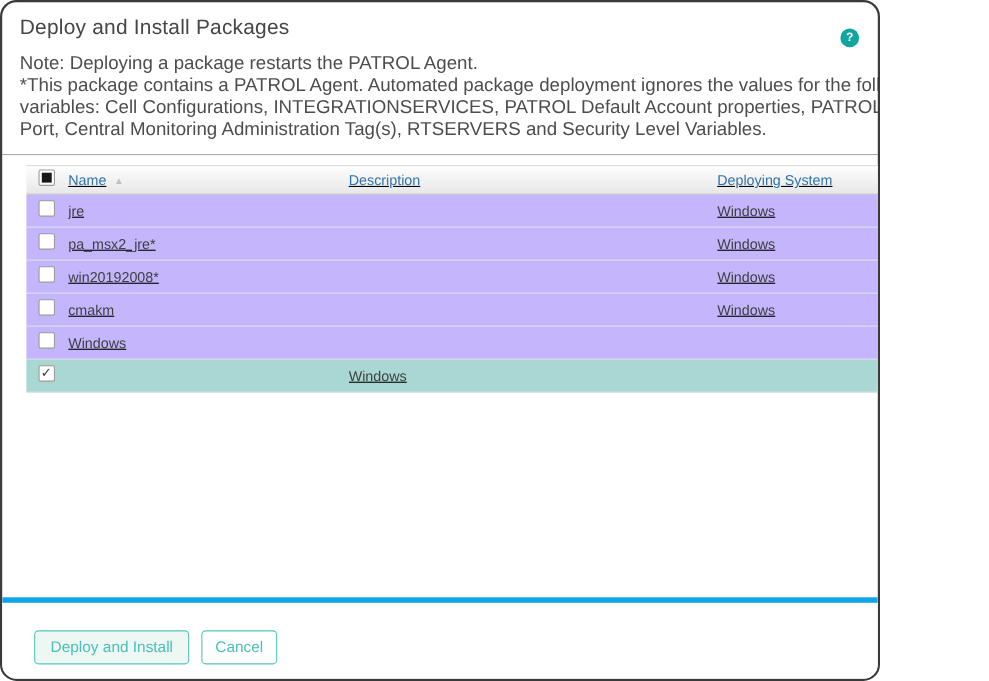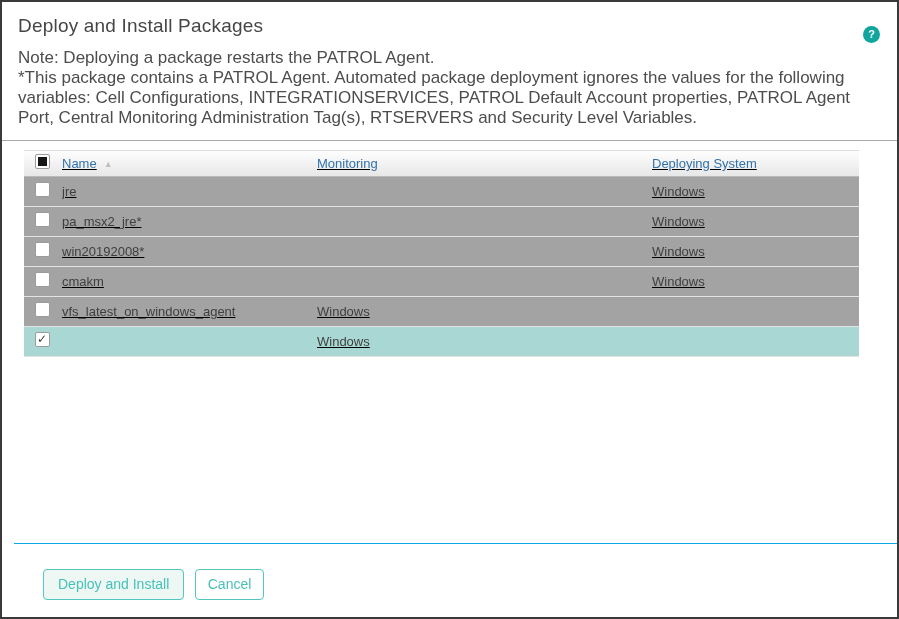--- a/index.html
+++ b/index.html
@@ -1,24 +1,24 @@
 <!DOCTYPE html>
 <html><head>
 <meta charset="utf-8">
 <style>
   * { box-sizing: border-box; margin: 0; padding: 0; }
   html, body { width: 899px; height: 619px; background: #fff; }
   body { font-family: "Liberation Sans", "DejaVu Sans", sans-serif; }
 
   .dialog {
     position: relative;
-    width: 899px; height: 619px;
+    width: 800px; height: 619px;
     background: #ffffff;
     border: 2px solid #3a3a3a;
-    border-radius: 0;
+    border-radius: 15px;
     overflow: hidden;
   }
 
   
   .dlg-header { padding: 13px 16px 0 16px; }
   .dlg-title {
     font-size: 19px;
     font-weight: 400;
     color: #464646;
     letter-spacing: 0.2px;
@@ -75,21 +75,21 @@
     display: inline-block;
     margin-left: 7px;
     font-size: 9px;
     color: #bfbfbf;
     transform: translateY(-1px);
   }
 
   .row {
     height: 30px;
     border-bottom: 1px solid #e3e3e3;
-    background: #a3a3a3;
+    background: #c4b5fd;
     cursor: pointer;
   }
   .row.selected { background: #a9d8d4; }
   .td {
     font-size: 13px;
     color: #3f3f3f;
     white-space: nowrap;
     overflow: hidden;
     text-overflow: ellipsis;
     padding-right: 8px;
@@ -116,24 +116,24 @@
     content: "\2713";
     position: absolute;
     left: 1px; top: -1px;
     font-size: 12px;
     color: #3a3a3a;
   }
 
   
   .dlg-footer {
     position: absolute;
-    left: 12px; right: 0; bottom: 0;
+    left: 0; right: 0; bottom: 0;
     height: 74px;
     background: #ffffff;
-    border-top: 1px solid #0ea5e9;
+    border-top: 5px solid #0ea5e9;
   }
   .btn {
     display: inline-block;
     height: 31px;
     line-height: 29px;
     border: 1px solid #55c6bd;
     border-radius: 4px;
     font-size: 14px;
     color: #49c1b8;
     text-align: center;
@@ -167,21 +167,21 @@
 
   <hr class="top-divider">
 
   <div class="pkg-table">
 
     <div class="tr thead">
       <span class="td-check">
         <span class="checkbox indeterminate" id="header-checkbox"></span>
       </span>
       <span class="th"><span>Name</span><span class="sort-arrow">▲</span></span>
-      <span class="th">Monitoring</span>
+      <span class="th">Description</span>
       <span class="th">Deploying System</span>
     </div>
 
     <div class="tr row">
       <span class="td-check"><span class="checkbox"></span></span>
       <span class="td">jre</span>
       <span class="td"></span>
       <span class="td">Windows</span>
     </div>
 
@@ -201,21 +201,20 @@
 
     <div class="tr row">
       <span class="td-check"><span class="checkbox"></span></span>
       <span class="td">cmakm</span>
       <span class="td"></span>
       <span class="td">Windows</span>
     </div>
 
     <div class="tr row">
       <span class="td-check"><span class="checkbox"></span></span>
-      <span class="td">vfs_latest_on_windows_agent</span>
       <span class="td">Windows</span>
     </div>
 
     <div class="tr row selected">
       <span class="td-check"><span class="checkbox checked"></span></span>
       <span class="td"></span>
       <span class="td">Windows</span>
     </div>
 
   </div>

